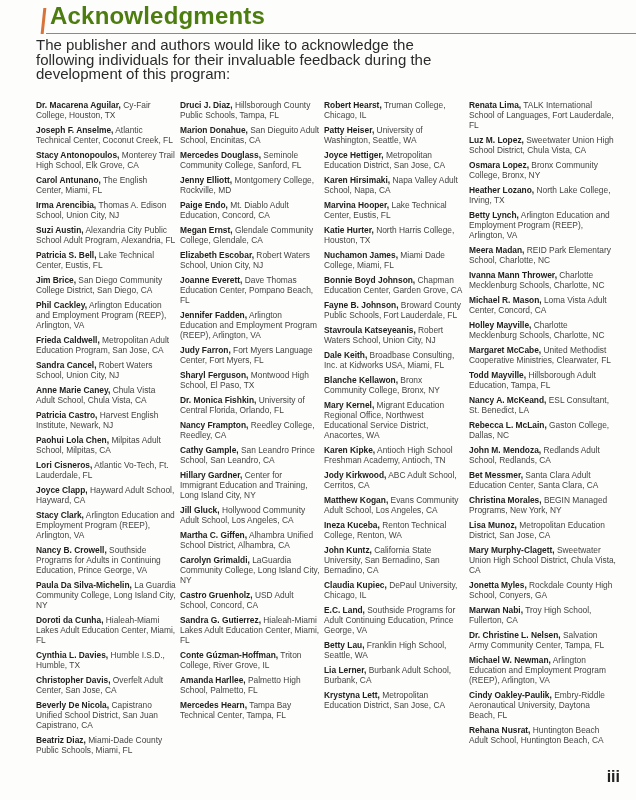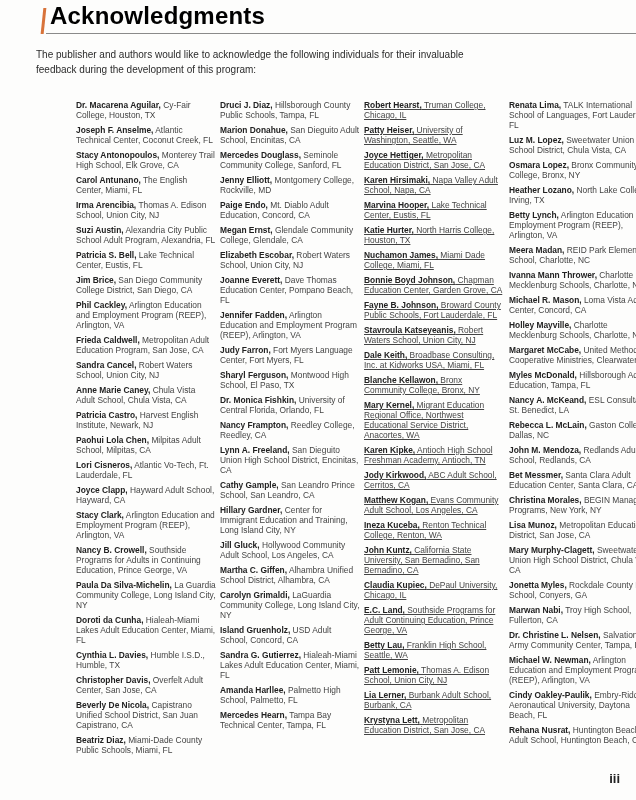--- a/index.html
+++ b/index.html
@@ -2,31 +2,31 @@
 <html><head>
 <meta charset="utf-8">
 <style>
   html, body { margin:0; padding:0; }
   body {
     width:636px; height:800px; background:#fdfdfc; position:relative; overflow:hidden;
     font-family:"Liberation Sans", "DejaVu Sans", sans-serif; color:#2a2a2a;
   }
   .title-wrap { position:absolute; left:36px; top:2px; width:590px; height:30px; }
   .accent-bar { position:absolute; left:6px; top:6px; width:3px; height:26px; background:#d8733a; transform:skewX(-6deg); }
-  .title { position:absolute; left:14px; top:0; font-size:24px; font-weight:bold; color:#000000; letter-spacing:0.2px; }
+  .title { position:absolute; left:14px; top:0; font-size:24px; font-weight:bold; color:#4d7c0f; letter-spacing:0.2px; }
   .rule { position:absolute; left:10px; top:31px; width:590px; height:1px; background:#8a8a8a; }
-  .intro { position:absolute; left:36px; top:48px; width:440px; font-size:10px; line-height:14.5px; color:#2b2b2b; }
-  .col { position:absolute; top:100px; width:140px; font-size:8.4px; line-height:10px; color:#444;margin-left:40px; }
+  .intro { position:absolute; left:36px; top:38px; width:440px; font-size:15px; line-height:14.5px; color:#2b2b2b; }
+  .col { position:absolute; top:100px; width:140px; font-size:8.4px; line-height:10px; color:#444; }
   .col .entry { margin-bottom:5px; }
   .col .name { font-weight:bold; color:#222; }
   #col1 { left:36px; }
   #col2 { left:180px; }
-  #col3 { left:324px;text-decoration:underline; }
+  #col3 { left:324px; }
   #col4 { left:469px; width:148px; }
-  .page-num { position:absolute; right:16px; bottom:14px; font-size:13px; font-weight:bold; color:#222; }
+  .page-num { position:absolute; right:16px; bottom:14px; font-size:16px; font-weight:bold; color:#222; }
 </style>
 </head>
 <body>
 
 <div class="title-wrap">
   <div class="accent-bar" style="background: rgb(216, 115, 58);"></div>
   <div class="title">Acknowledgments</div>
   <div class="rule"></div>
 </div>
 
@@ -65,28 +65,28 @@
     <div class="entry"><span class="name">Jenny Elliott,</span><span class="affil"> Montgomery College, Rockville, MD</span></div>
     <div class="entry"><span class="name">Paige Endo,</span><span class="affil"> Mt. Diablo Adult Education, Concord, CA</span></div>
     <div class="entry"><span class="name">Megan Ernst,</span><span class="affil"> Glendale Community College, Glendale, CA</span></div>
     <div class="entry"><span class="name">Elizabeth Escobar,</span><span class="affil"> Robert Waters School, Union City, NJ</span></div>
     <div class="entry"><span class="name">Joanne Everett,</span><span class="affil"> Dave Thomas Education Center, Pompano Beach, FL</span></div>
     <div class="entry"><span class="name">Jennifer Fadden,</span><span class="affil"> Arlington Education and Employment Program (REEP), Arlington, VA</span></div>
     <div class="entry"><span class="name">Judy Farron,</span><span class="affil"> Fort Myers Language Center, Fort Myers, FL</span></div>
     <div class="entry"><span class="name">Sharyl Ferguson,</span><span class="affil"> Montwood High School, El Paso, TX</span></div>
     <div class="entry"><span class="name">Dr. Monica Fishkin,</span><span class="affil"> University of Central Florida, Orlando, FL</span></div>
     <div class="entry"><span class="name">Nancy Frampton,</span><span class="affil"> Reedley College, Reedley, CA</span></div>
-    <div class="entry"><span class="name">Lynn A. Freeland,</span><span class="affil"> San Dieguito Union High School District, Encinitas, CA</span></div>
     <div class="entry"><span class="name">Cathy Gample,</span><span class="affil"> San Leandro Prince School, San Leandro, CA</span></div>
     <div class="entry"><span class="name">Hillary Gardner,</span><span class="affil"> Center for Immigrant Education and Training, Long Island City, NY</span></div>
     <div class="entry"><span class="name">Jill Gluck,</span><span class="affil"> Hollywood Community Adult School, Los Angeles, CA</span></div>
     <div class="entry"><span class="name">Martha C. Giffen,</span><span class="affil"> Alhambra Unified School District, Alhambra, CA</span></div>
     <div class="entry"><span class="name">Carolyn Grimaldi,</span><span class="affil"> LaGuardia Community College, Long Island City, NY</span></div>
-    <div class="entry"><span class="name">Island Gruenholz,</span><span class="affil"> USD Adult School, Concord, CA</span></div>
+    <div class="entry"><span class="name">Castro Gruenholz,</span><span class="affil"> USD Adult School, Concord, CA</span></div>
     <div class="entry"><span class="name">Sandra G. Gutierrez,</span><span class="affil"> Hialeah-Miami Lakes Adult Education Center, Miami, FL</span></div>
+    <div class="entry"><span class="name">Conte Gúzman-Hoffman,</span><span class="affil"> Triton College, River Grove, IL</span></div>
     <div class="entry"><span class="name">Amanda Harllee,</span><span class="affil"> Palmetto High School, Palmetto, FL</span></div>
     <div class="entry"><span class="name">Mercedes Hearn,</span><span class="affil"> Tampa Bay Technical Center, Tampa, FL</span></div>
   </div>
 <div class="col" id="col3">
     <div class="entry"><span class="name">Robert Hearst,</span><span class="affil"> Truman College, Chicago, IL</span></div>
     <div class="entry"><span class="name">Patty Heiser,</span><span class="affil"> University of Washington, Seattle, WA</span></div>
     <div class="entry"><span class="name">Joyce Hettiger,</span><span class="affil"> Metropolitan Education District, San Jose, CA</span></div>
     <div class="entry"><span class="name">Karen Hirsimaki,</span><span class="affil"> Napa Valley Adult School, Napa, CA</span></div>
     <div class="entry"><span class="name">Marvina Hooper,</span><span class="affil"> Lake Technical Center, Eustis, FL</span></div>
     <div class="entry"><span class="name">Katie Hurter,</span><span class="affil"> North Harris College, Houston, TX</span></div>
@@ -98,36 +98,35 @@
     <div class="entry"><span class="name">Blanche Kellawon,</span><span class="affil"> Bronx Community College, Bronx, NY</span></div>
     <div class="entry"><span class="name">Mary Kernel,</span><span class="affil"> Migrant Education Regional Office, Northwest Educational Service District, Anacortes, WA</span></div>
     <div class="entry"><span class="name">Karen Kipke,</span><span class="affil"> Antioch High School Freshman Academy, Antioch, TN</span></div>
     <div class="entry"><span class="name">Jody Kirkwood,</span><span class="affil"> ABC Adult School, Cerritos, CA</span></div>
     <div class="entry"><span class="name">Matthew Kogan,</span><span class="affil"> Evans Community Adult School, Los Angeles, CA</span></div>
     <div class="entry"><span class="name">Ineza Kuceba,</span><span class="affil"> Renton Technical College, Renton, WA</span></div>
     <div class="entry"><span class="name">John Kuntz,</span><span class="affil"> California State University, San Bernadino, San Bernadino, CA</span></div>
     <div class="entry"><span class="name">Claudia Kupiec,</span><span class="affil"> DePaul University, Chicago, IL</span></div>
     <div class="entry"><span class="name">E.C. Land,</span><span class="affil"> Southside Programs for Adult Continuing Education, Prince George, VA</span></div>
     <div class="entry"><span class="name">Betty Lau,</span><span class="affil"> Franklin High School, Seattle, WA</span></div>
-    <div class="entry"><span class="name">Patt Lemonie,</span><span class="affil"> Thomas A. Edison School, Union City, NJ</span></div>
     <div class="entry"><span class="name">Lia Lerner,</span><span class="affil"> Burbank Adult School, Burbank, CA</span></div>
     <div class="entry"><span class="name">Krystyna Lett,</span><span class="affil"> Metropolitan Education District, San Jose, CA</span></div>
   </div>
 <div class="col" id="col4">
     <div class="entry"><span class="name">Renata Lima,</span><span class="affil"> TALK International School of Languages, Fort Lauderdale, FL</span></div>
     <div class="entry"><span class="name">Luz M. Lopez,</span><span class="affil"> Sweetwater Union High School District, Chula Vista, CA</span></div>
     <div class="entry"><span class="name">Osmara Lopez,</span><span class="affil"> Bronx Community College, Bronx, NY</span></div>
     <div class="entry"><span class="name">Heather Lozano,</span><span class="affil"> North Lake College, Irving, TX</span></div>
     <div class="entry"><span class="name">Betty Lynch,</span><span class="affil"> Arlington Education and Employment Program (REEP), Arlington, VA</span></div>
     <div class="entry"><span class="name">Meera Madan,</span><span class="affil"> REID Park Elementary School, Charlotte, NC</span></div>
     <div class="entry"><span class="name">Ivanna Mann Thrower,</span><span class="affil"> Charlotte Mecklenburg Schools, Charlotte, NC</span></div>
     <div class="entry"><span class="name">Michael R. Mason,</span><span class="affil"> Loma Vista Adult Center, Concord, CA</span></div>
     <div class="entry"><span class="name">Holley Mayville,</span><span class="affil"> Charlotte Mecklenburg Schools, Charlotte, NC</span></div>
     <div class="entry"><span class="name">Margaret McCabe,</span><span class="affil"> United Methodist Cooperative Ministries, Clearwater, FL</span></div>
-    <div class="entry"><span class="name">Myles McDonald,</span><span class="affil"> Hillsborough Adult Education, Tampa, FL</span></div>
+    <div class="entry"><span class="name">Todd Mayville,</span><span class="affil"> Hillsborough Adult Education, Tampa, FL</span></div>
     <div class="entry"><span class="name">Nancy A. McKeand,</span><span class="affil"> ESL Consultant, St. Benedict, LA</span></div>
     <div class="entry"><span class="name">Rebecca L. McLain,</span><span class="affil"> Gaston College, Dallas, NC</span></div>
     <div class="entry"><span class="name">John M. Mendoza,</span><span class="affil"> Redlands Adult School, Redlands, CA</span></div>
     <div class="entry"><span class="name">Bet Messmer,</span><span class="affil"> Santa Clara Adult Education Center, Santa Clara, CA</span></div>
     <div class="entry"><span class="name">Christina Morales,</span><span class="affil"> BEGIN Managed Programs, New York, NY</span></div>
     <div class="entry"><span class="name">Lisa Munoz,</span><span class="affil"> Metropolitan Education District, San Jose, CA</span></div>
     <div class="entry"><span class="name">Mary Murphy-Clagett,</span><span class="affil"> Sweetwater Union High School District, Chula Vista, CA</span></div>
     <div class="entry"><span class="name">Jonetta Myles,</span><span class="affil"> Rockdale County High School, Conyers, GA</span></div>
     <div class="entry"><span class="name">Marwan Nabi,</span><span class="affil"> Troy High School, Fullerton, CA</span></div>
     <div class="entry"><span class="name">Dr. Christine L. Nelsen,</span><span class="affil"> Salvation Army Community Center, Tampa, FL</span></div>

